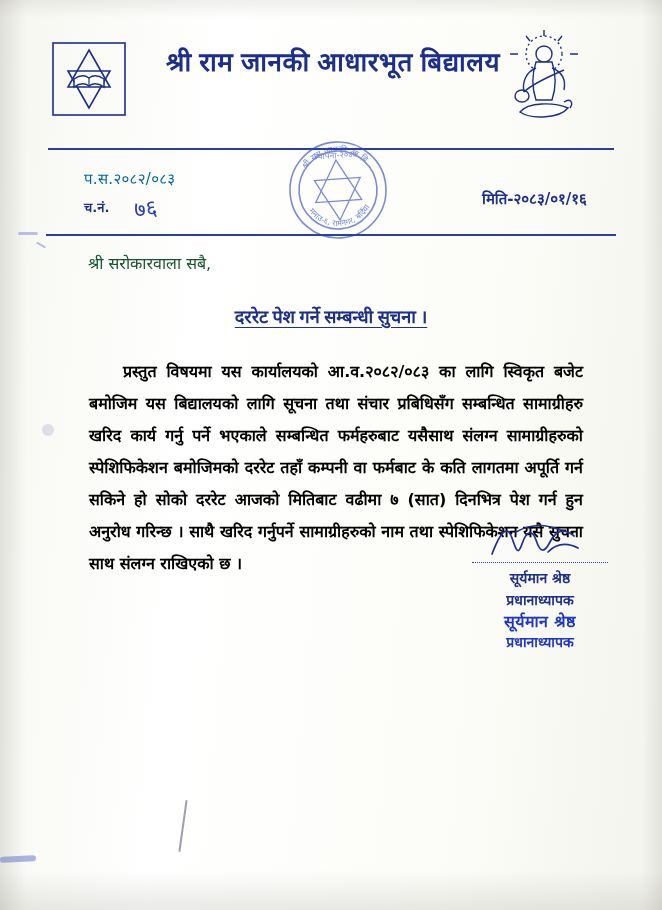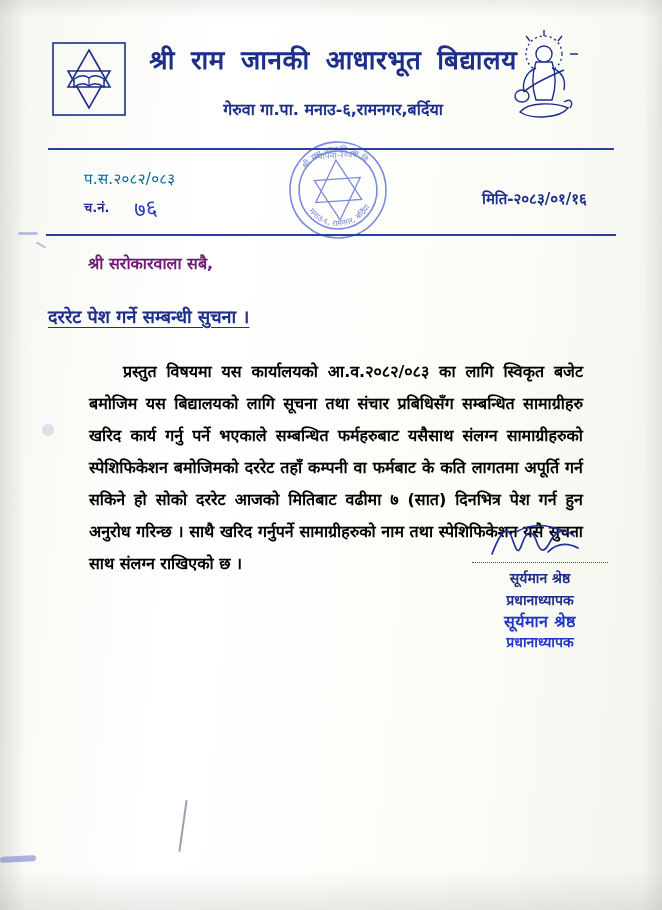--- a/index.html
+++ b/index.html
@@ -61,21 +61,21 @@
     top: 36px;
     width: 566px;
     height: 110px;
   }
   .school-name {
     position: absolute;
     left: 70px;
     top: 12px;
     width: 430px;
     text-align: center;
-    font-family: Liberation Mono, monospace;
+    font-family: Liberation Sans, sans-serif;
     font-size: 26px;
     font-weight: bold;
     color: #1d2f8a;
     letter-spacing: 0.5px;
     line-height: 1.1;
   }
   .school-address {
     position: absolute;
     left: 70px;
     top: 62px;
@@ -166,34 +166,35 @@
     opacity: 0.62;
     transform: rotate(-4deg);
   }
 
   
   .salutation {
     position: absolute;
     left: 88px;
     top: 252px;
     font-size: 16px;
-    color: #701a75;
-    font-weight: bold;
+    color: #14532d;
+    font-weight: normal;
   }
   .subject {
     position: absolute;
     left: 48px;
     top: 304px;
     width: 566px;
-    text-align: left;
+    text-align: center;
     font-size: 18px;
     font-weight: bold;
     color: #1d2f8a;
     text-decoration: underline;
     text-underline-offset: 4px;
+    font-family: Liberation Serif, serif;
   }
   .body-text {
     position: absolute;
     left: 89px;
     top: 356px;
     width: 494px;
     font-size: 16px;
     color: #000000;
     line-height: 2.0;
     text-align: justify;
@@ -306,21 +307,20 @@
   }
 </style>
 </head>
 <body>
 
 <div class="page">
   <div class="paper-tint"></div>
 
   <div class="letterhead">
     <div class="school-name">श्री राम जानकी आधारभूत बिद्यालय</div>
-    <div class="school-address">गेरुवा गा.पा.  मनाउ-६,रामनगर,बर्दिया</div>
   </div>
 
   <div class="emblem">
     <svg width="74" height="74" viewBox="0 0 74 74">
       <rect x="1" y="1" width="72" height="72" fill="none" stroke="#1d2f8a" stroke-width="1.6"></rect>
       <polygon points="37,8 58,45 16,45" fill="none" stroke="#1d2f8a" stroke-width="1.6"></polygon>
       <polygon points="37,66 16,29 58,29" fill="none" stroke="#1d2f8a" stroke-width="1.6"></polygon>
       <path d="M22,37 C28,33 33,33 37,36 C41,33 46,33 52,37 L52,45 C46,41 41,41 37,44 C33,41 28,41 22,45 Z" fill="#ffffff" stroke="#1d2f8a" stroke-width="1.5"></path>
       <line x1="37" y1="36" x2="37" y2="44" stroke="#1d2f8a" stroke-width="1.2"></line>
     </svg>

